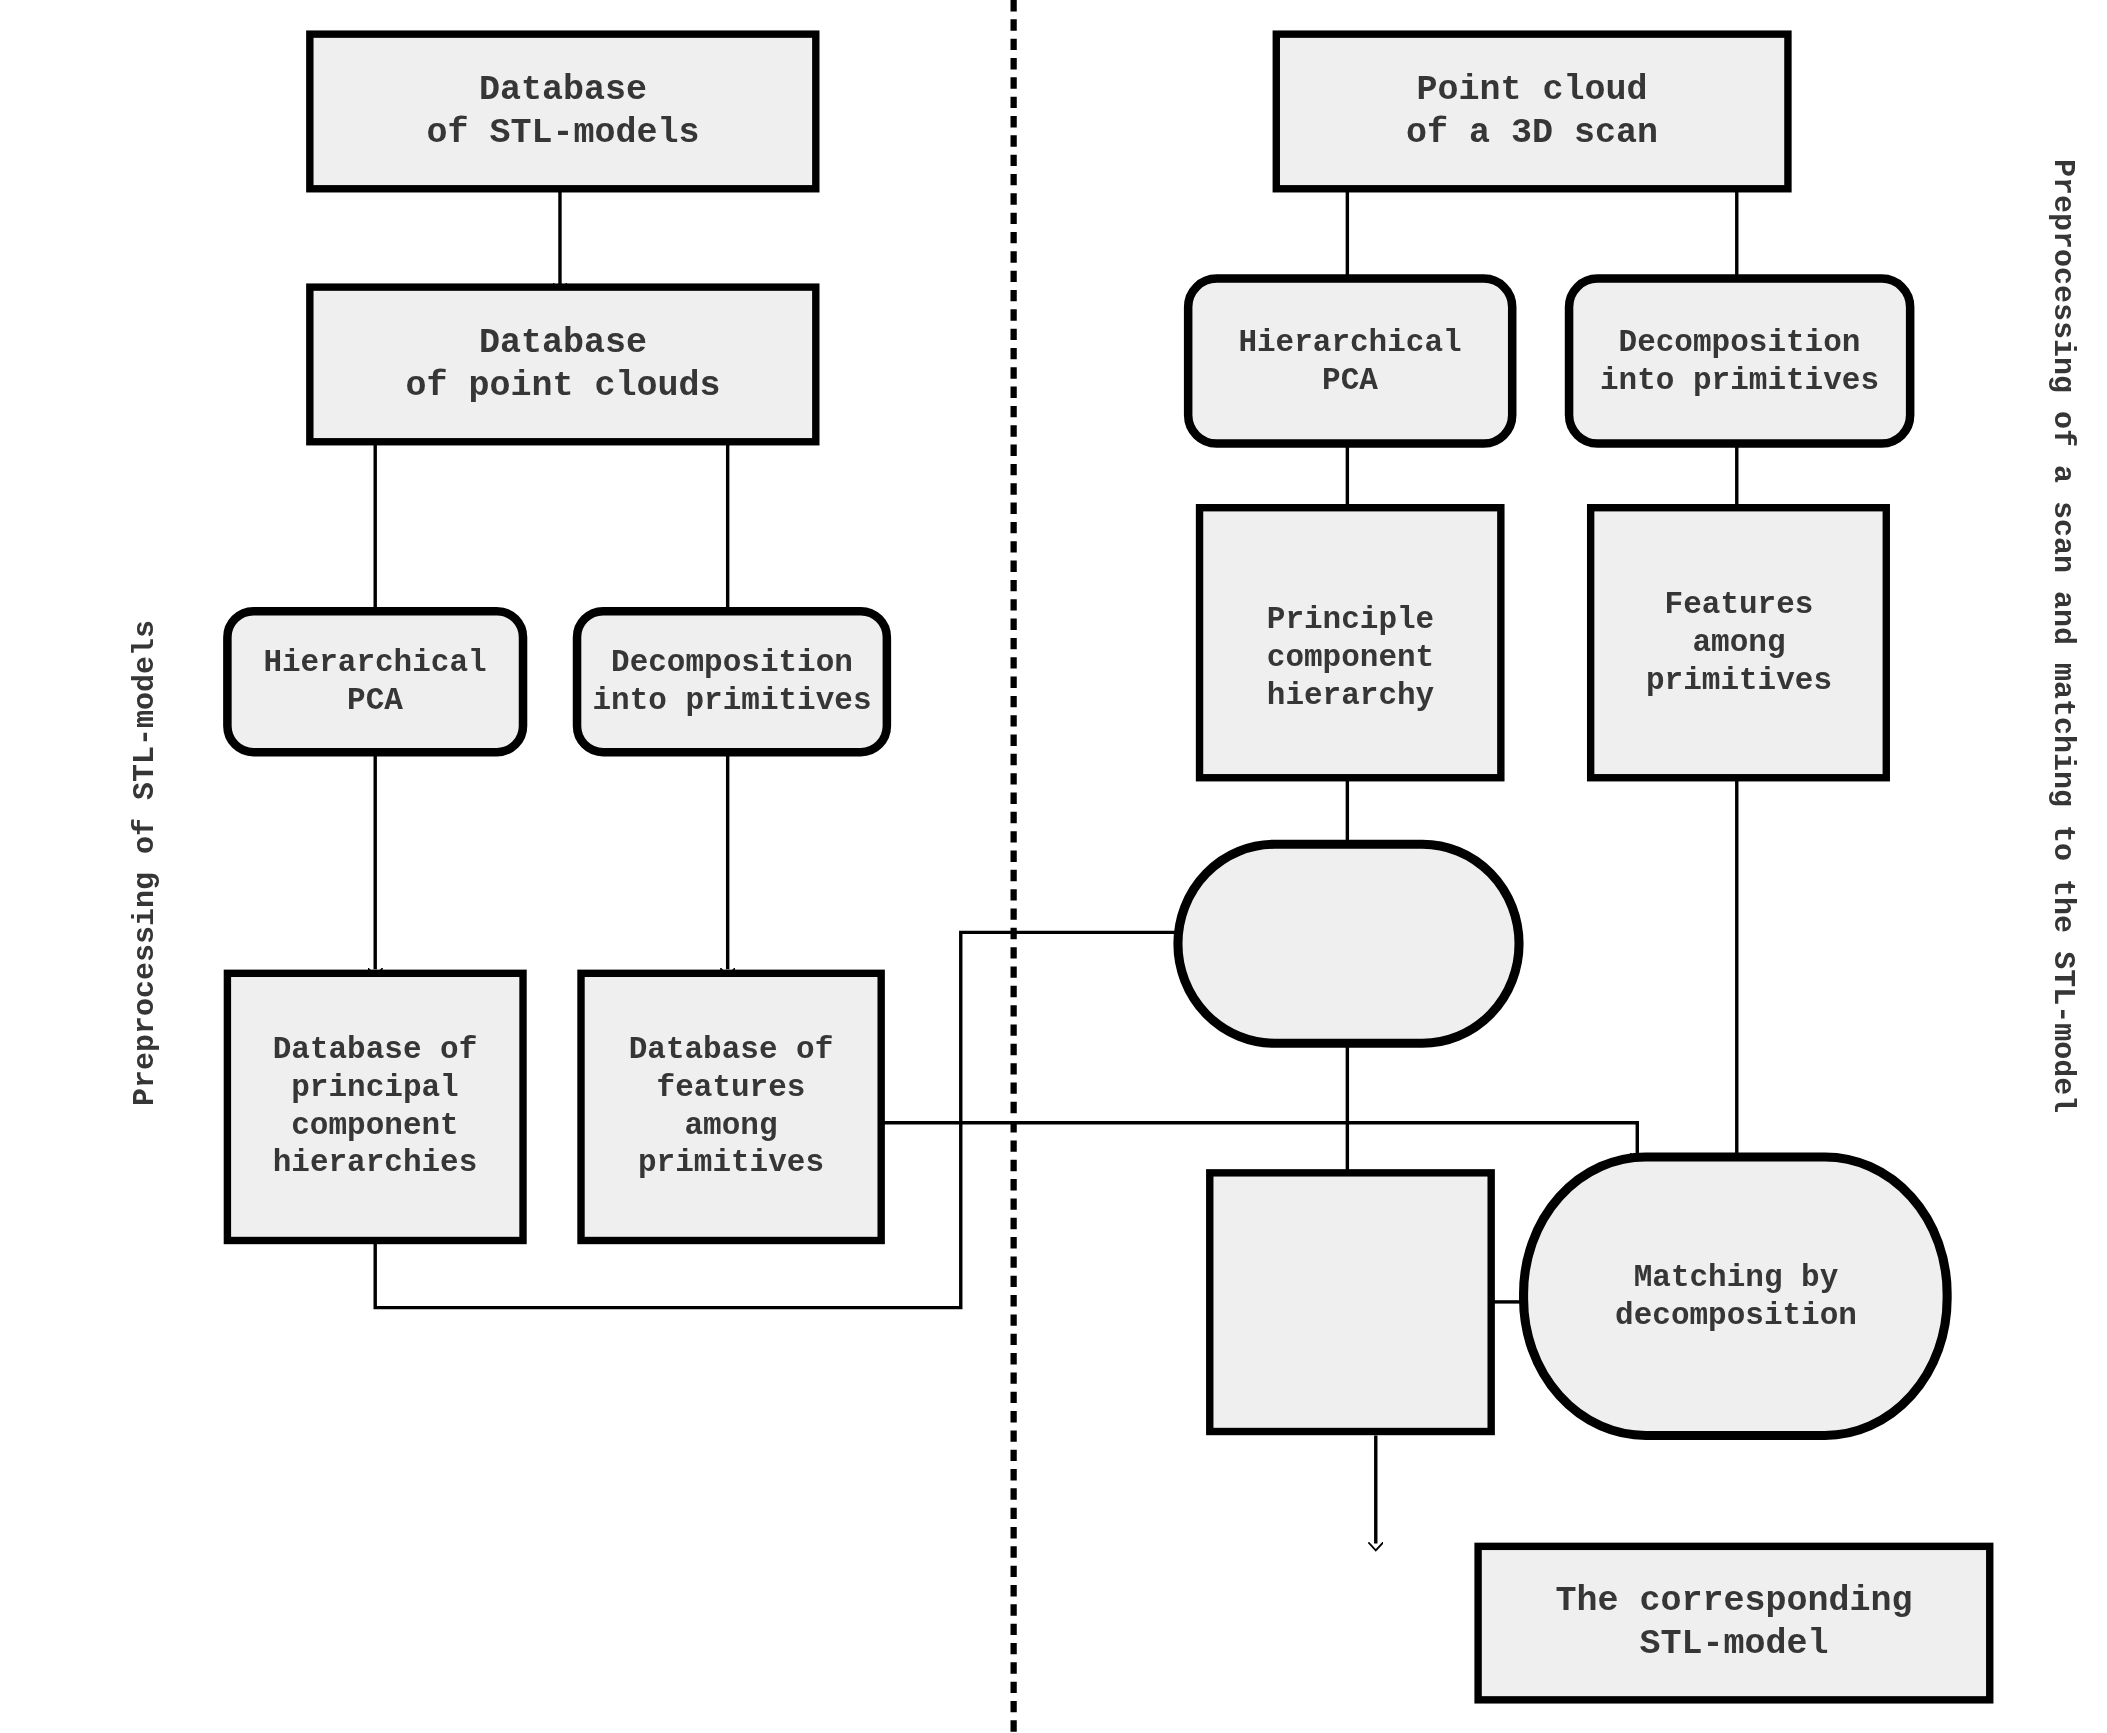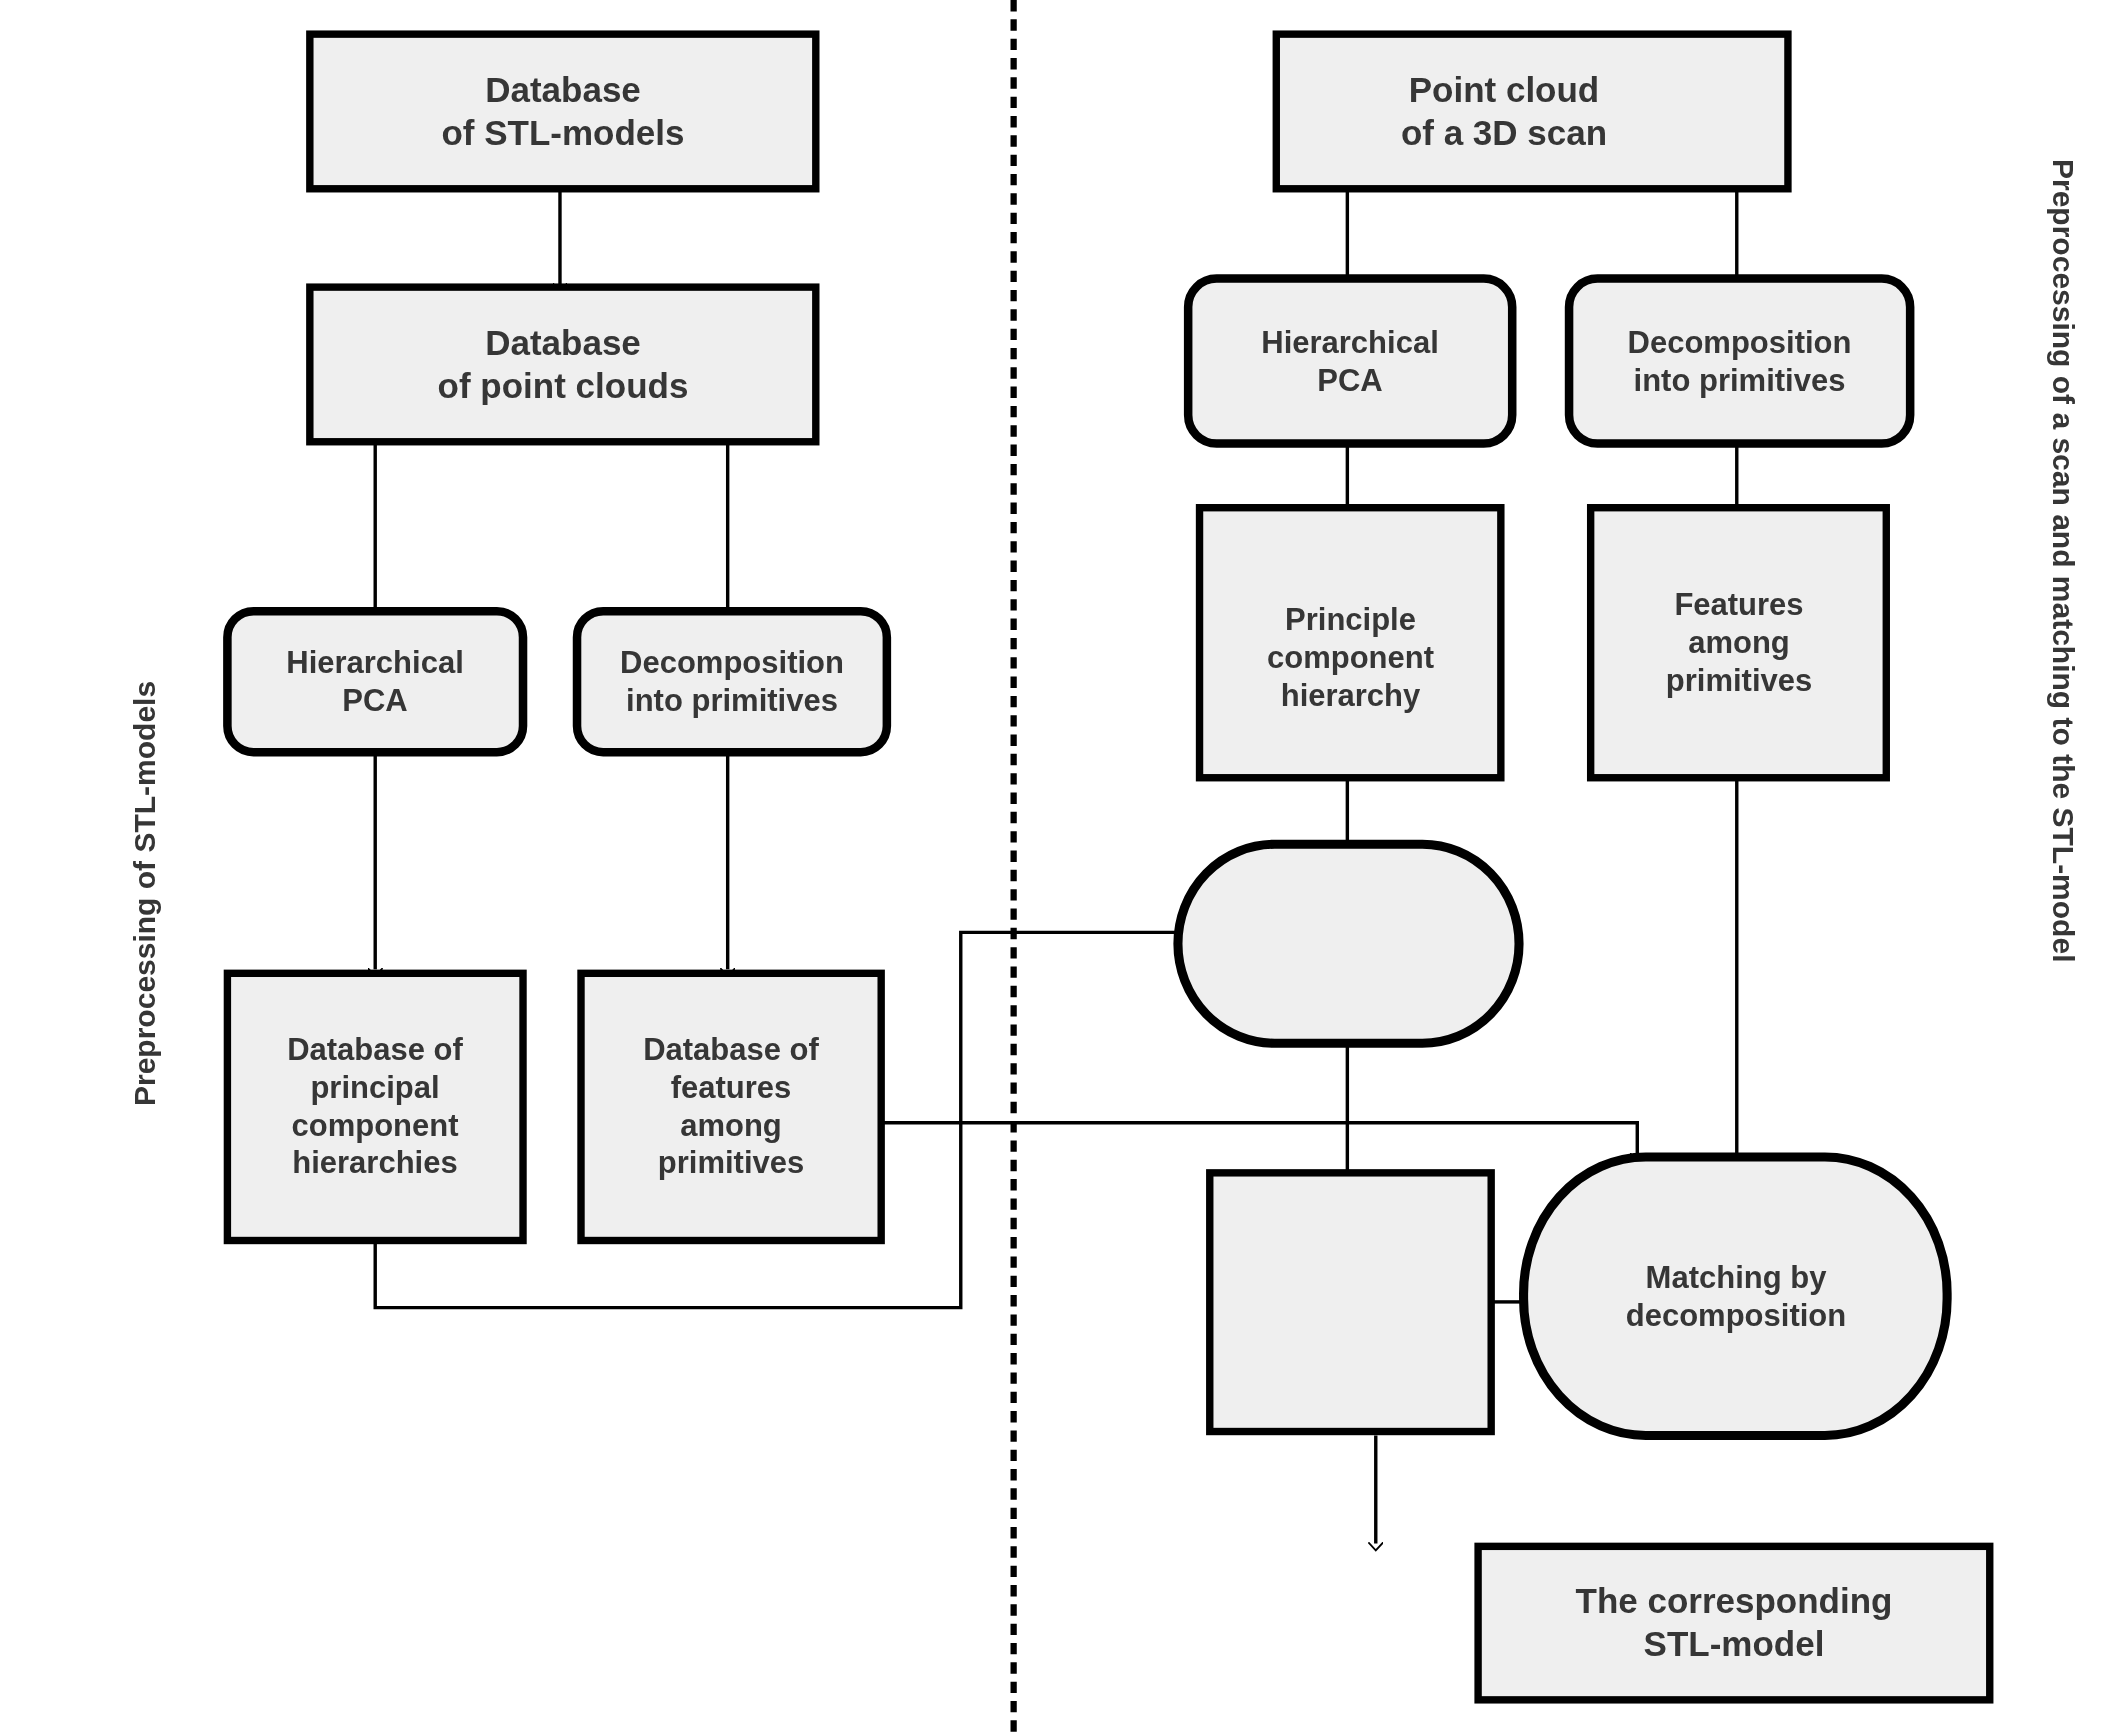--- a/index.html
+++ b/index.html
@@ -5,21 +5,21 @@
   html, body {
     margin: 0;
     padding: 0;
     background: #ffffff;
   }
   #canvas {
     position: relative;
     width: 2108px;
     height: 1734px;
     background: #ffffff;
-    font-family: Liberation Sans, sans-serif;
+    font-family: Liberation Mono, monospace;
     overflow: hidden;
   }
   svg.layer {
     position: absolute;
     top: 0;
     left: 0;
     width: 2108px;
     height: 1734px;
   }
   .node-label {
@@ -143,21 +143,21 @@
   <div class="node-label fs-md" style="left:227px;top:973px;width:296px;height:267px;">Database of
 principal
 component
 hierarchies</div>
 
   <div class="node-label fs-md" style="left:581px;top:973px;width:300px;height:267px;">Database of
 features
 among
 primitives</div>
 
-  <div class="node-label fs-lg" style="left:1248px;top:34px;width:512px;height:155px;">Point cloud
+  <div class="node-label fs-lg" style="left:1276px;top:34px;width:512px;height:155px;">Point cloud
 of a 3D scan</div>
 
   <div class="node-label fs-md" style="left:1188px;top:279px;width:324px;height:165px;">Hierarchical
 PCA</div>
 
   <div class="node-label fs-md" style="left:1569px;top:279px;width:341px;height:165px;">Decomposition
 into primitives</div>
 
   <div class="node-label fs-md" style="left:1200px;top:523px;width:301px;height:270px;">Principle
 component

